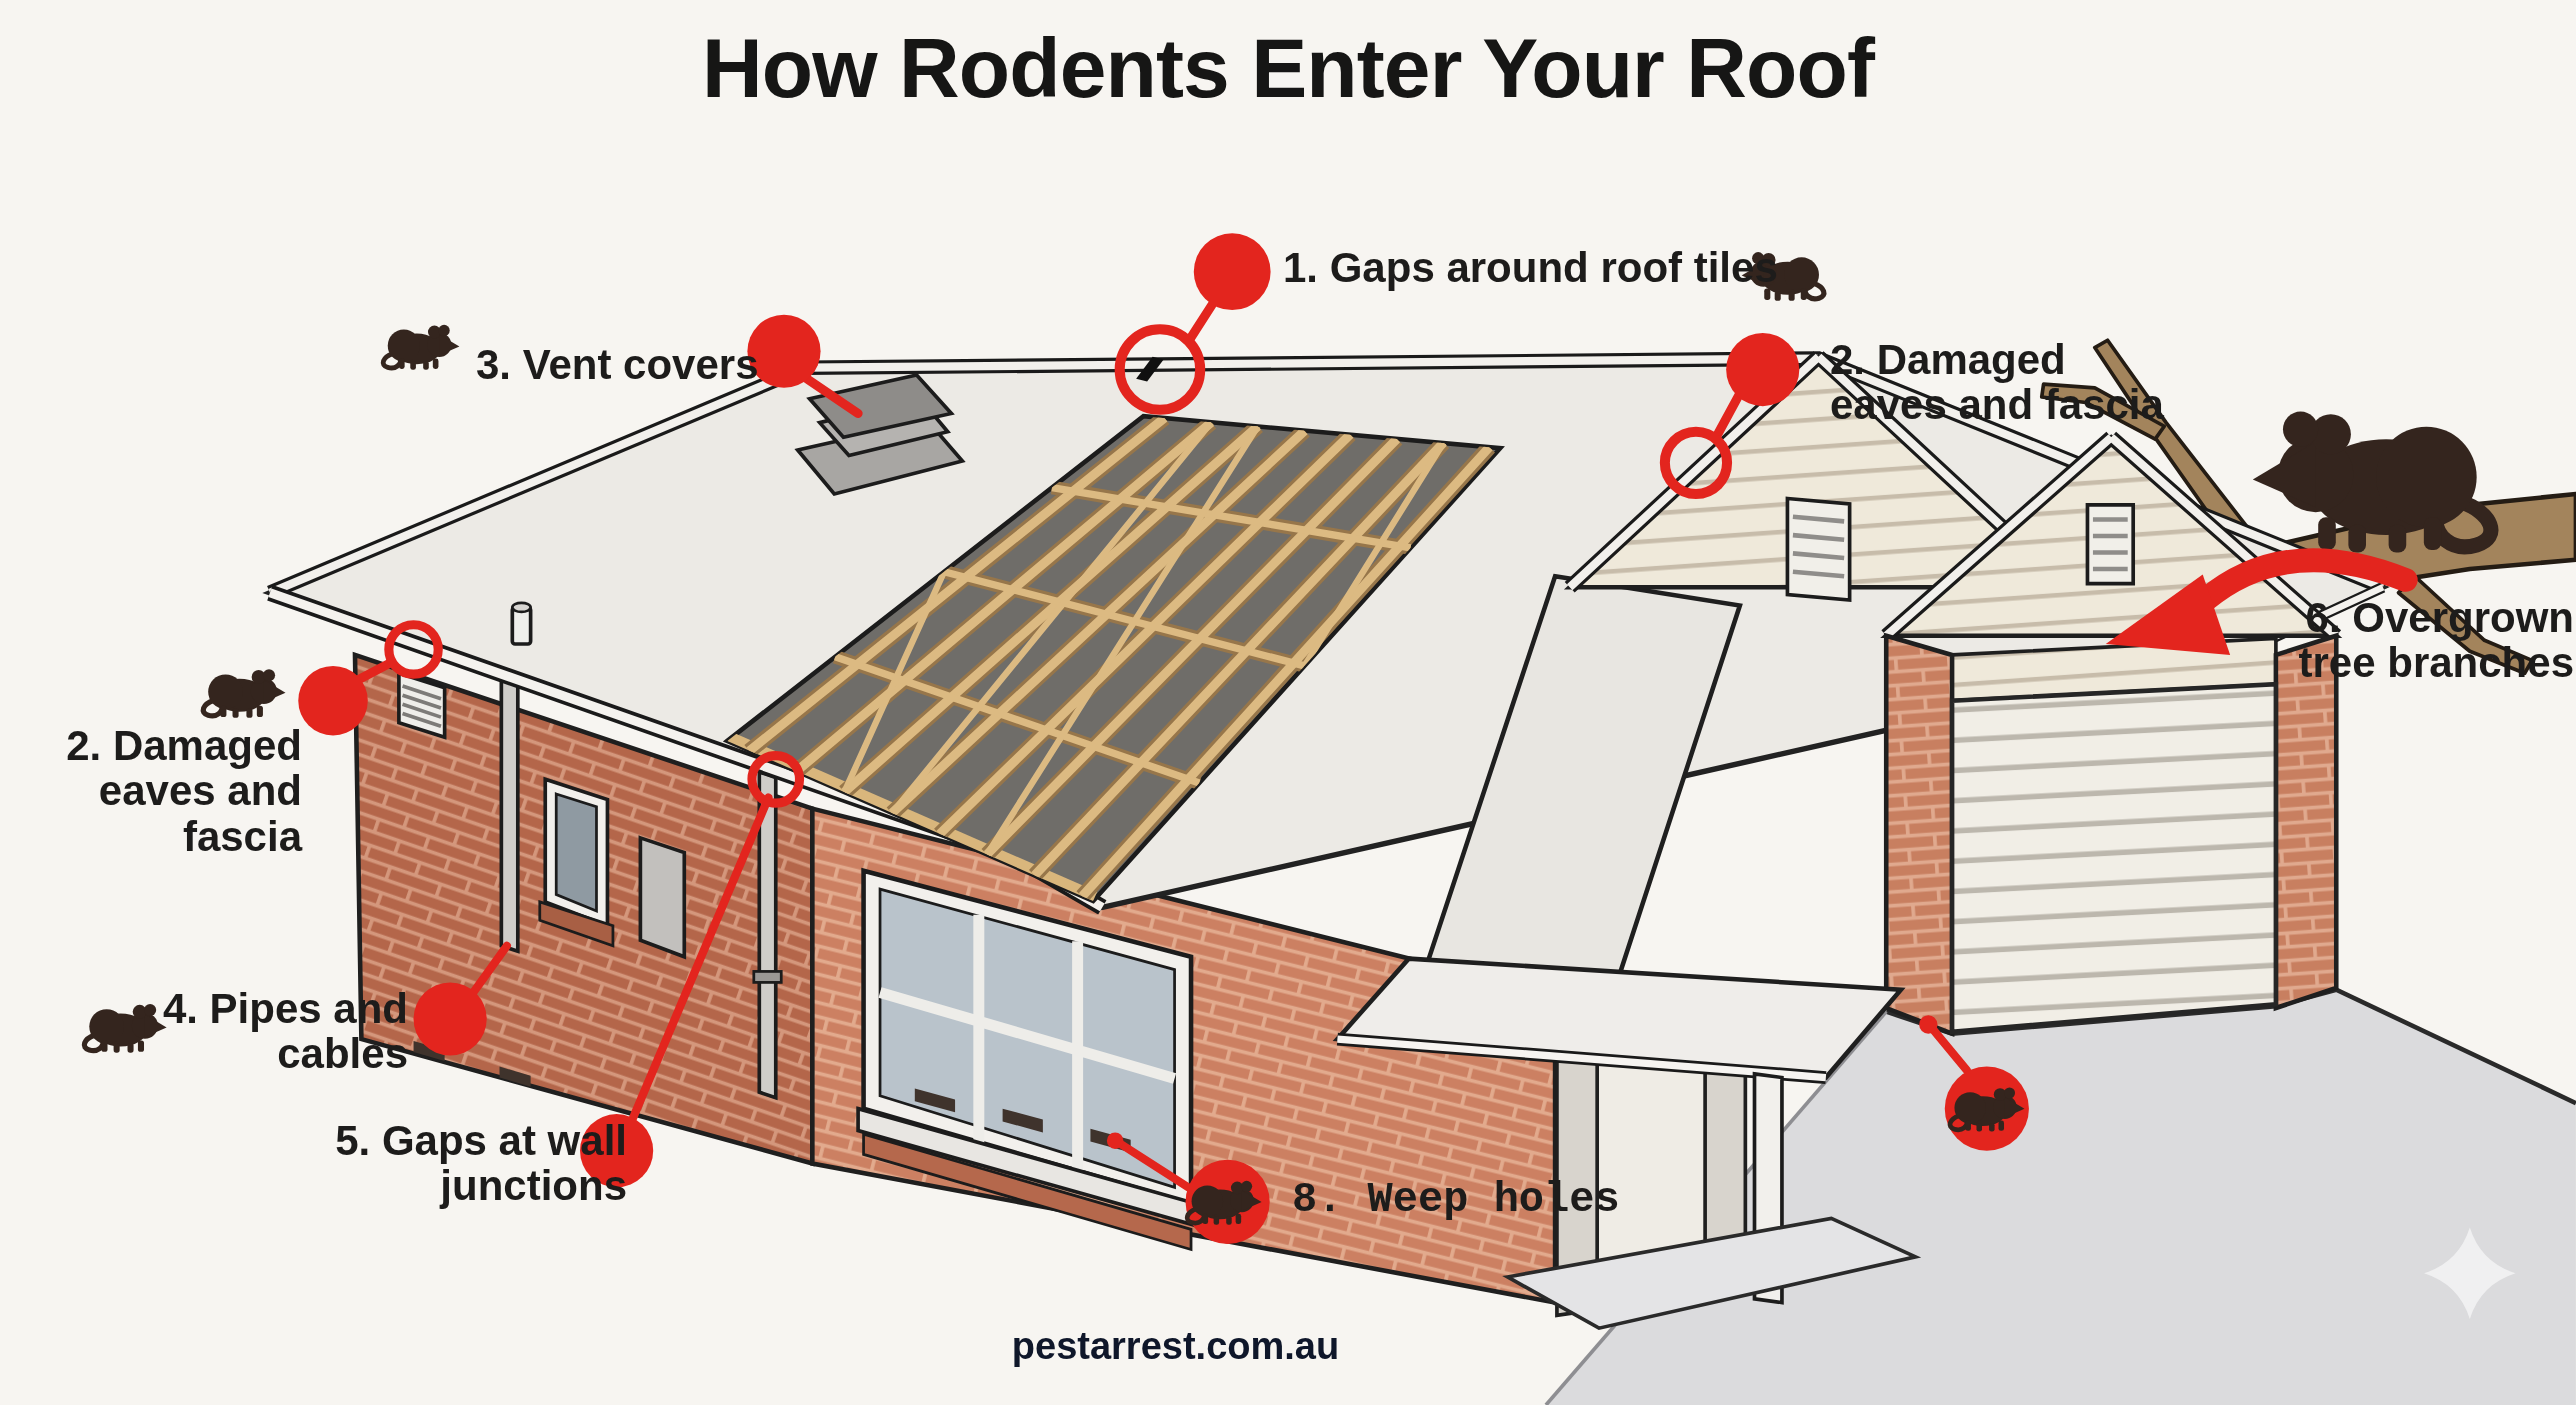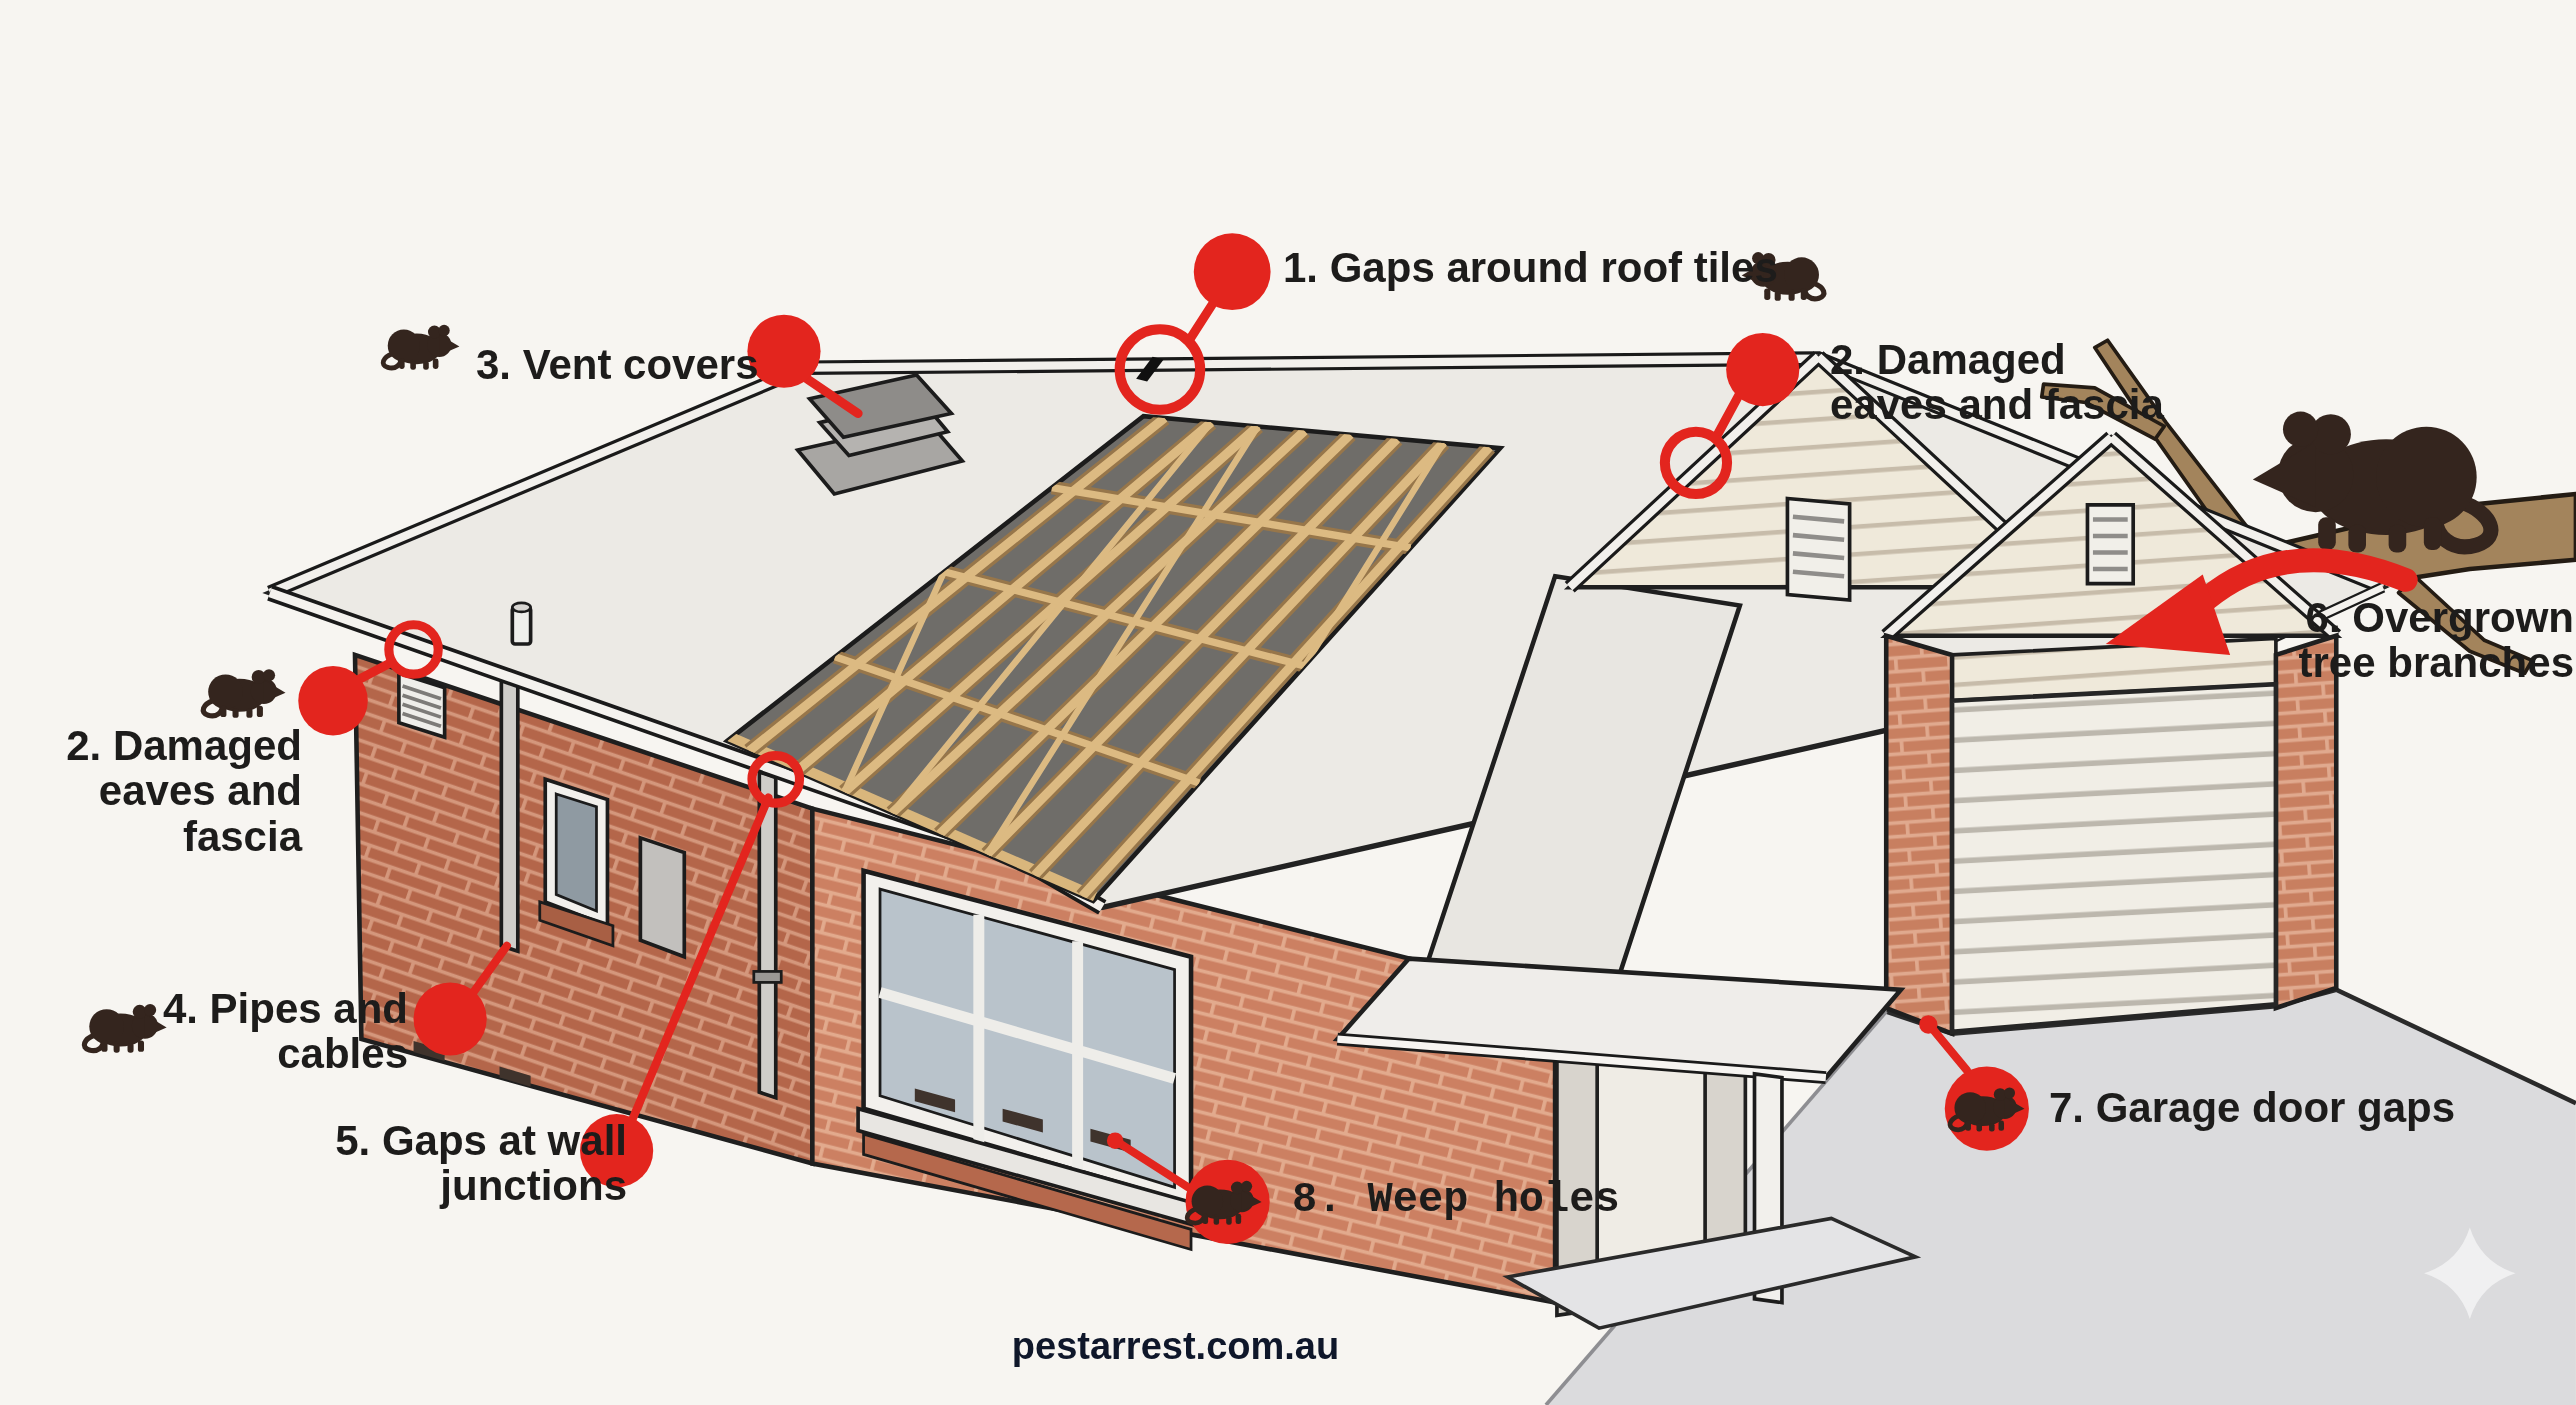--- a/index.html
+++ b/index.html
@@ -250,32 +250,32 @@
   </g>
 
   <use href="#rat" transform="translate(1998,268) scale(-0.95,0.95)"></use>
   <use href="#rat" transform="translate(415,348) scale(0.88)"></use>
   <use href="#rat" transform="translate(218,724) scale(0.95)"></use>
   <use href="#rat" transform="translate(88,1090) scale(0.95)"></use>
 
   <path d="M2700,1342 Q2712,1380 2750,1392 Q2712,1404 2700,1442 Q2688,1404 2650,1392 Q2688,1380 2700,1342 Z" fill="#f0f0f1"></path>
 </svg>
 
+  <div class="title">How Rodents Enter Your Roof</div>
 
   <div class="lbl" style="left:1283px; top:245px;">1. Gaps around roof tiles</div>
   <div class="lbl" style="left:1830px; top:337px;">2. Damaged
 eaves and fascia</div>
   <div class="lbl" style="left:476px; top:342px;">3. Vent covers</div>
   <div class="lbl right" style="left:37px; top:723px; width:265px;">2. Damaged
 eaves and
 fascia</div>
   <div class="lbl right" style="left:156px; top:986px; width:252px;">4. Pipes and
 cables</div>
   <div class="lbl right" style="left:316px; top:1118px; width:311px;">5. Gaps at wall
 junctions</div>
   <div class="lbl center" style="left:2217px; top:595px; width:357px;">6. Overgrown
 tree branches</div>
-  <div class="lbl" style="left:2049px; top:1085px;">7. Garage door gaps</div>
   <div class="lbl" style="left:1292px; top:1178px;font-family:Liberation Mono, monospace;">8. Weep holes</div>
 
   <div class="site">pestarrest.com.au</div>
 </div>
 
 
 </body></html>

